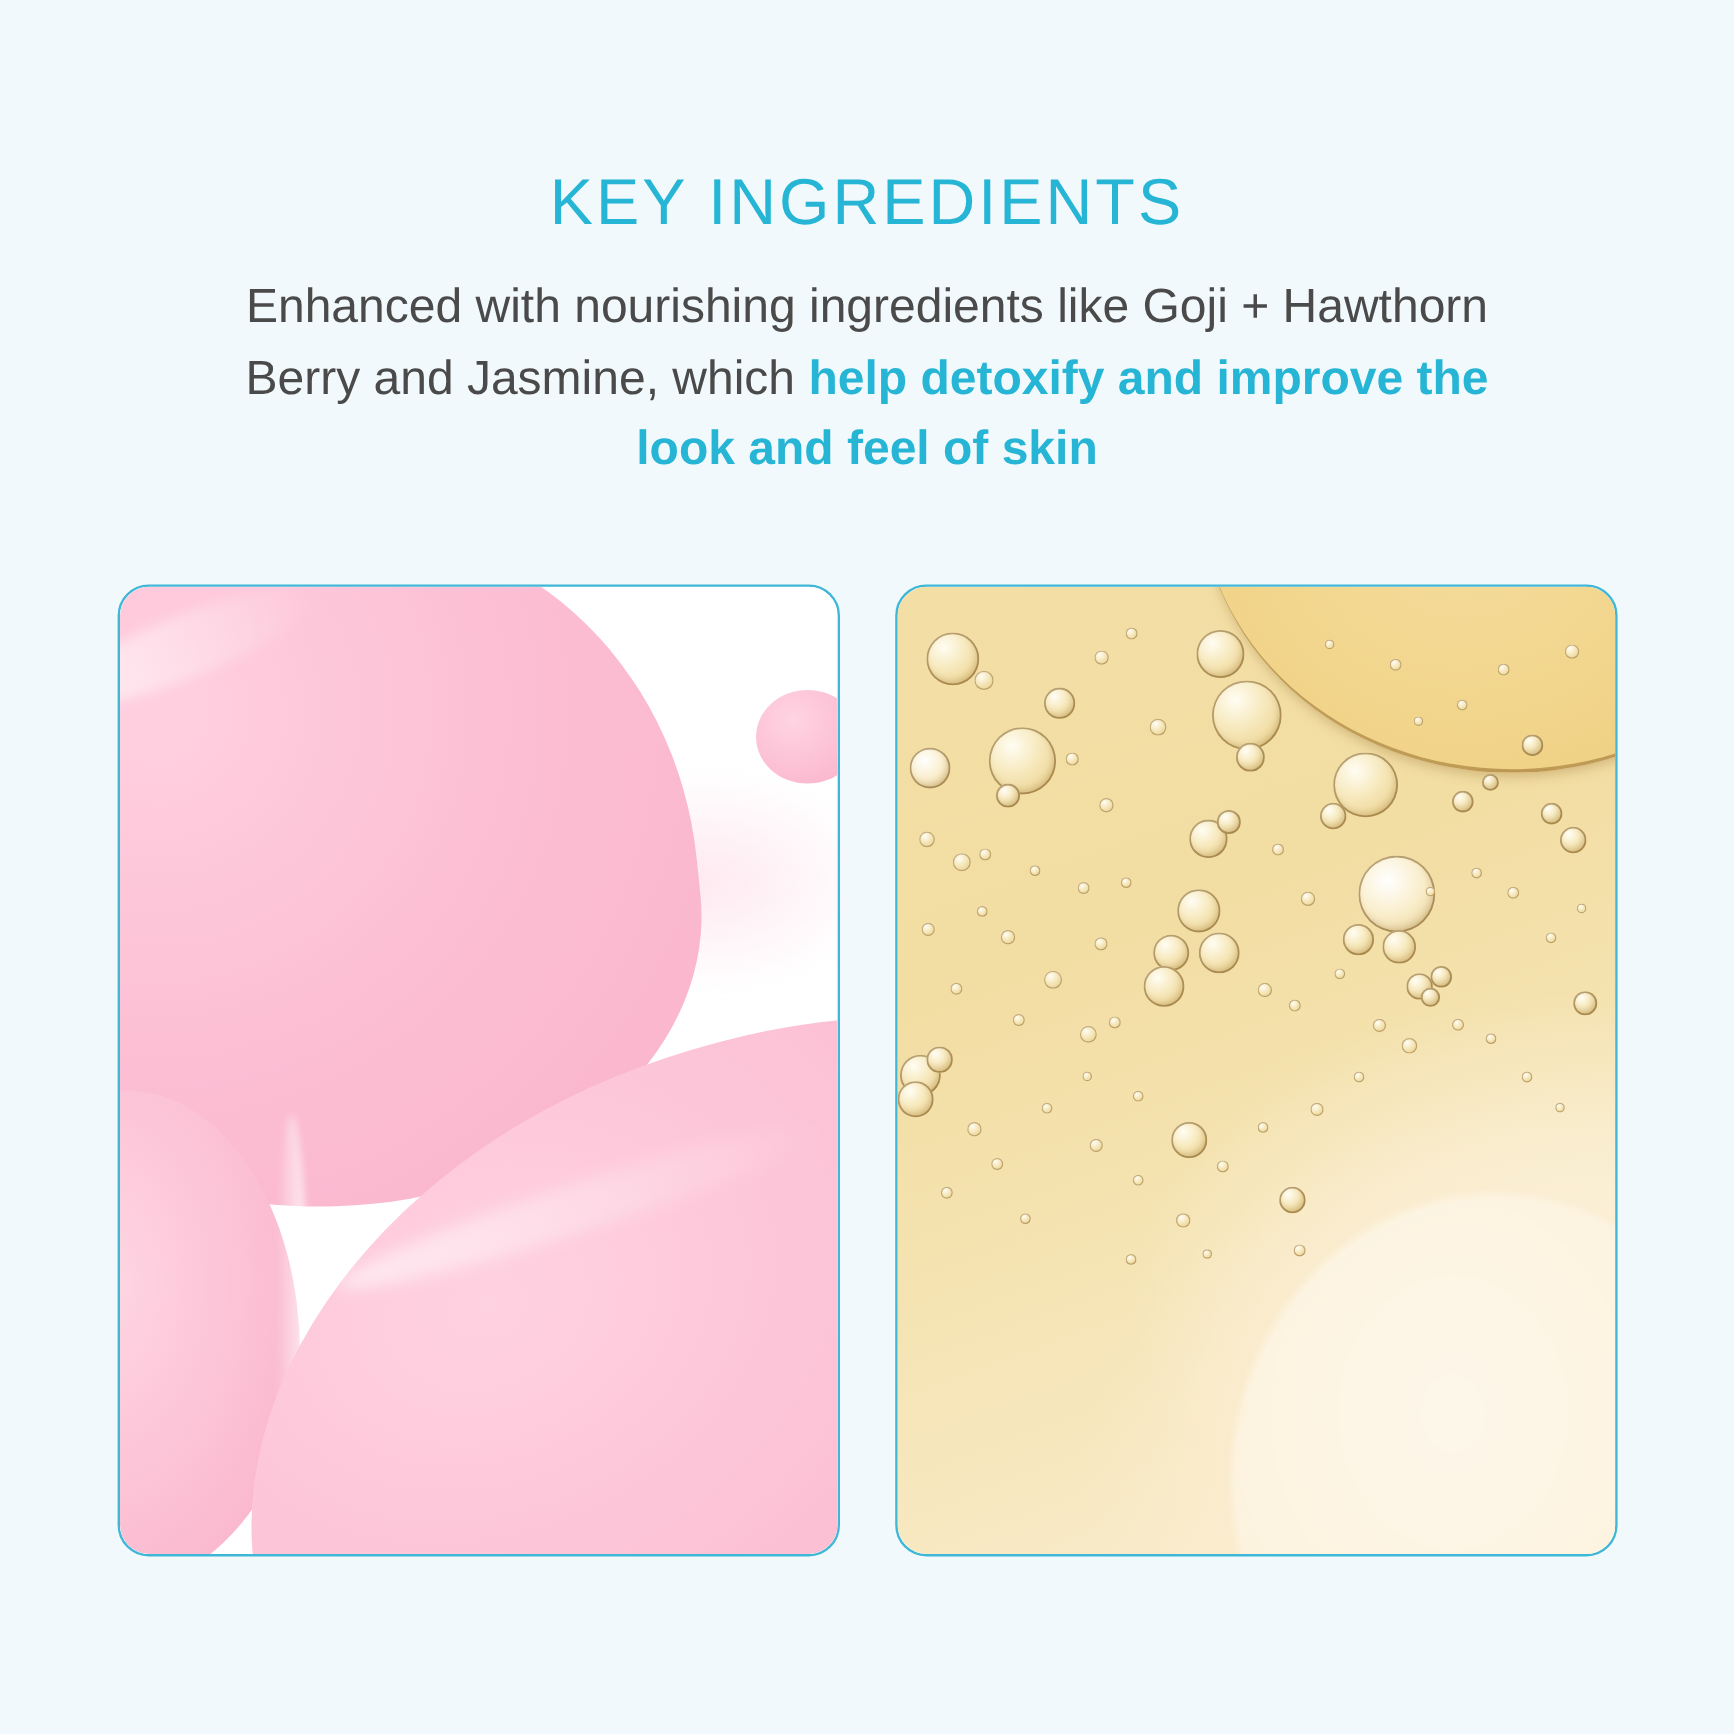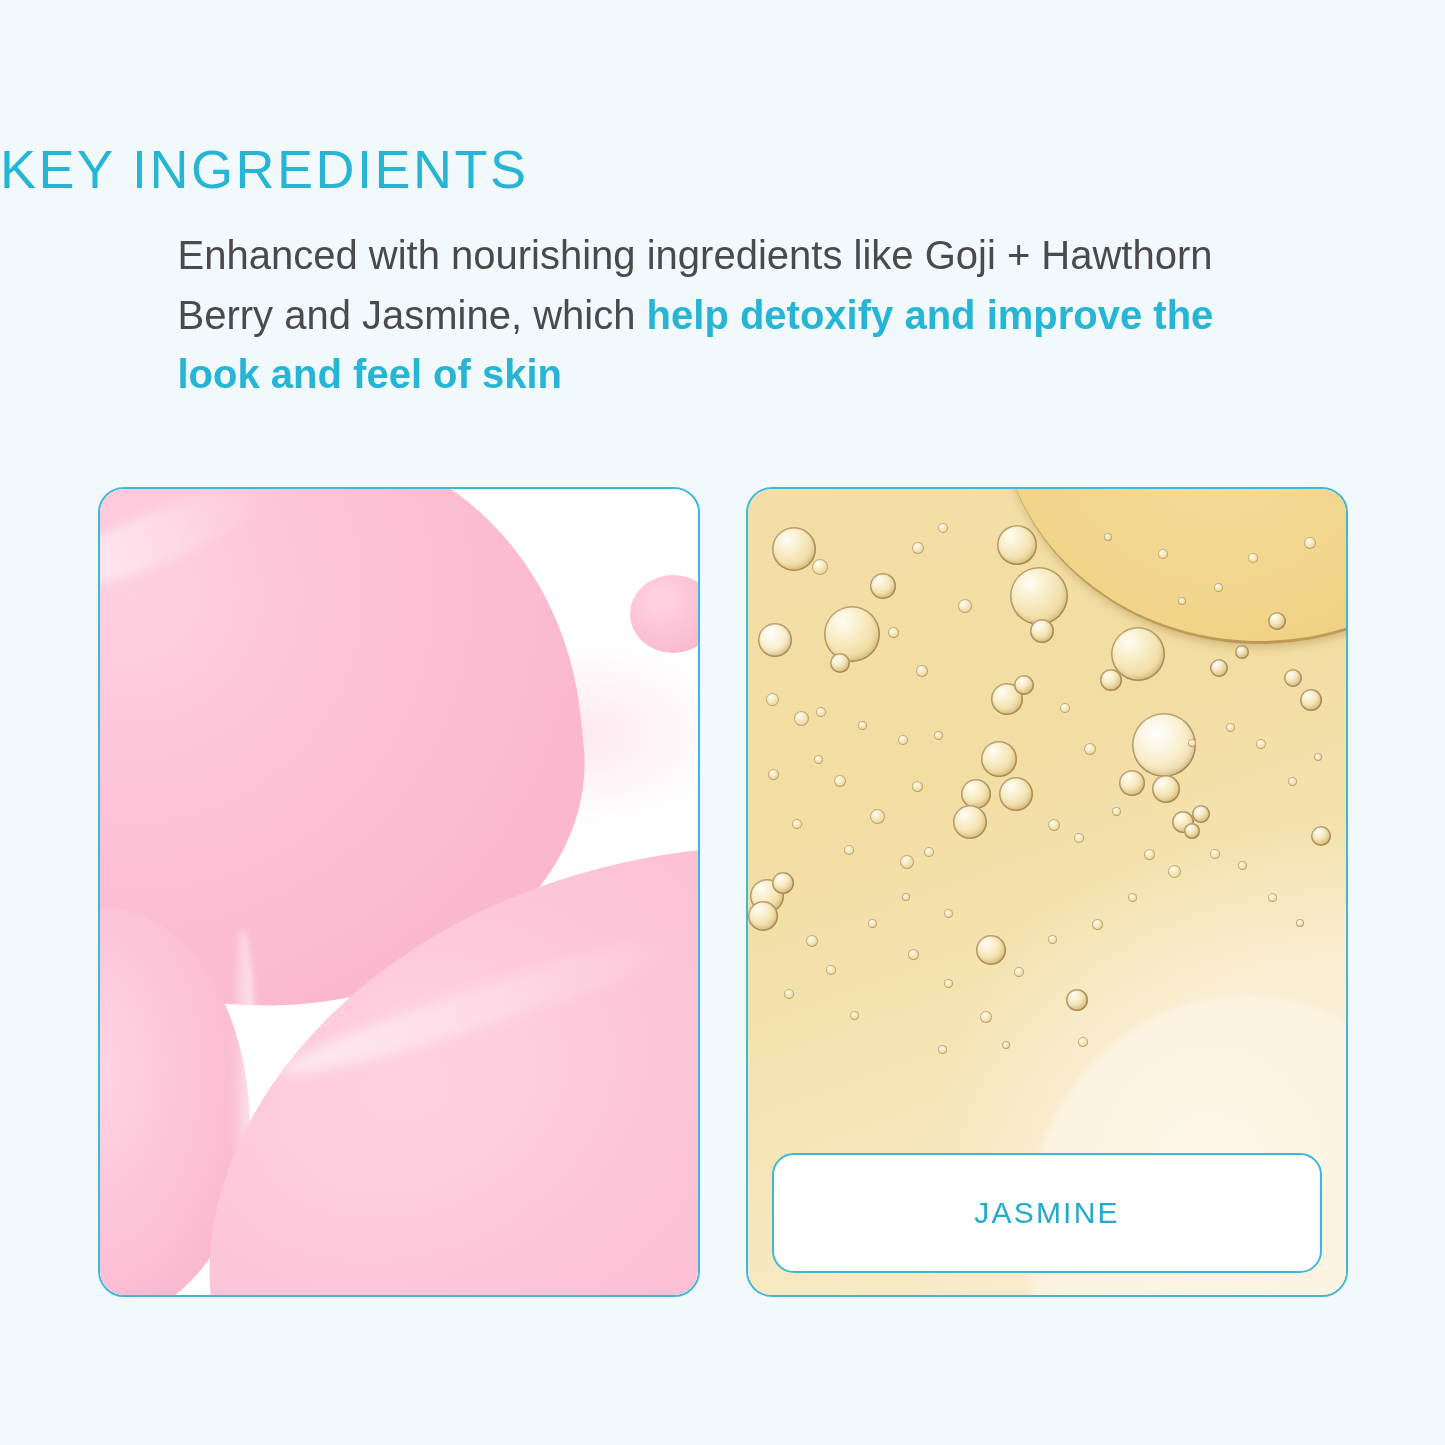--- a/index.html
+++ b/index.html
@@ -14,21 +14,21 @@
     overflow: hidden;
     position: relative;
   }
 
   
   .header {
     position: absolute;
     left: 0;
     top: 0;
     width: 1445px;
-    text-align: left;
+    text-align: center;
   }
   .page-title {
     margin: 0;
     padding-top: 140px;
     font-size: 54px;
     font-weight: 400;
     letter-spacing: 2.5px;
     color: #26b5d4;
     line-height: 1.08;
   }
@@ -325,18 +325,15 @@
       <div class="bubble tiny" style="left:190px; top:556px; width:9px;  height:9px;"></div>
       <div class="bubble tiny" style="left:410px; top:60px;  width:10px; height:10px;"></div>
       <div class="bubble tiny" style="left:356px; top:44px;  width:8px;  height:8px;"></div>
       <div class="bubble tiny" style="left:466px; top:94px;  width:9px;  height:9px;"></div>
       <div class="bubble tiny" style="left:430px; top:108px; width:8px;  height:8px;"></div>
       <div class="bubble tiny" style="left:500px; top:64px;  width:10px; height:10px;"></div>
       <div class="bubble tiny" style="left:556px; top:48px;  width:12px; height:12px;"></div>
       <div class="bubble tiny" style="left:520px; top:404px; width:9px;  height:9px;"></div>
       <div class="bubble tiny" style="left:548px; top:430px; width:8px;  height:8px;"></div>
     </div>
-    <div class="label-plaque">
-      <span class="label-text">JASMINE</span>
-    </div>
   </div>
 
 </div>
 
 </body></html>

